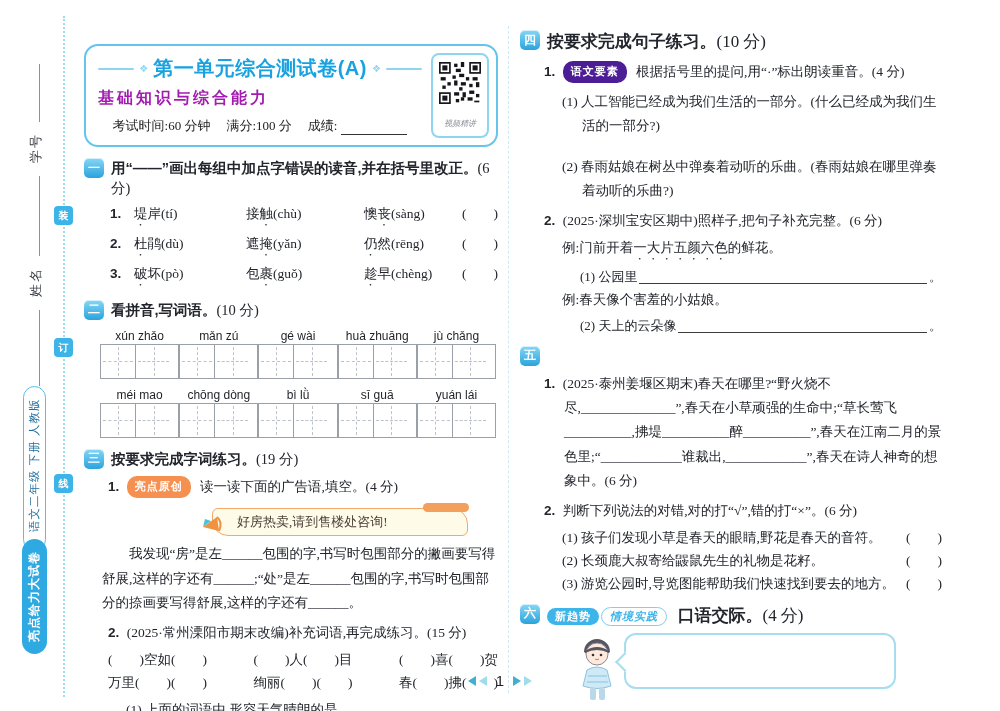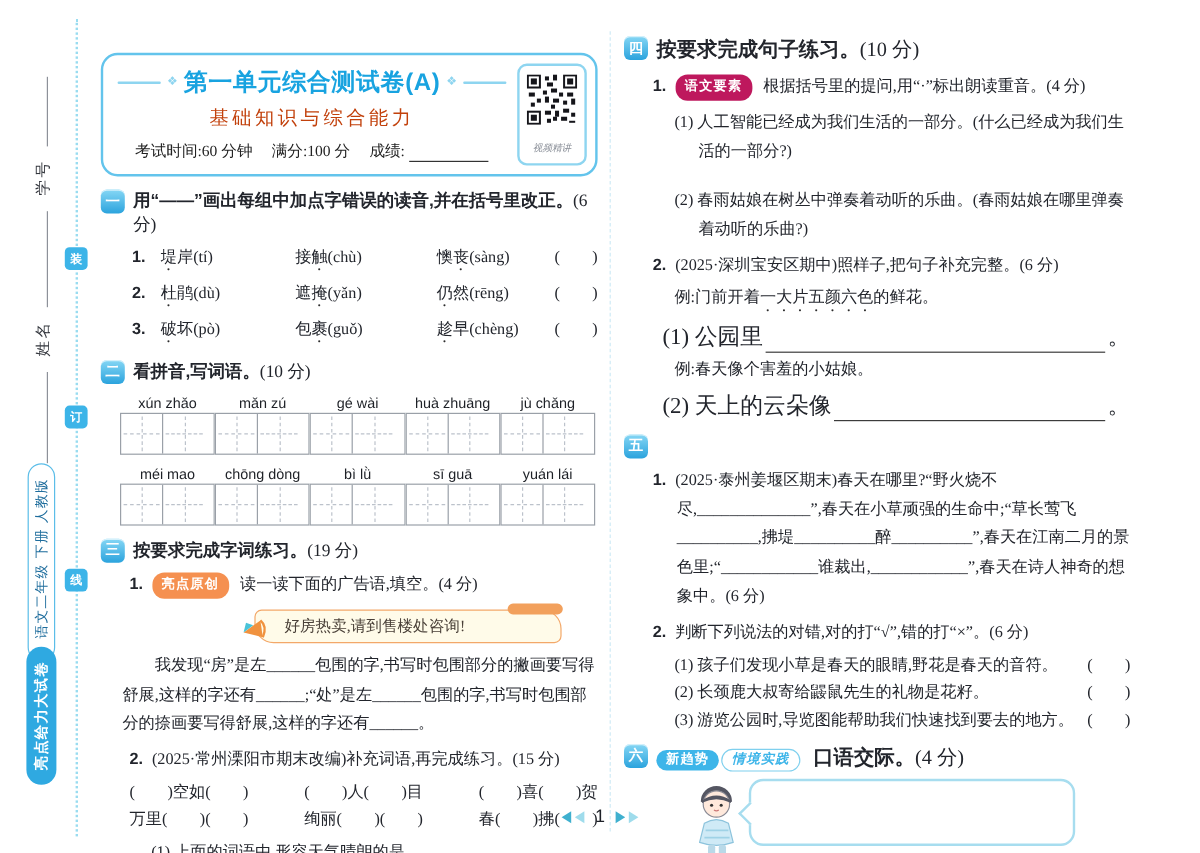--- a/index.html
+++ b/index.html
@@ -16,33 +16,33 @@
 .pill-white{border:1.5px solid #5bbde8;color:#1d6c9c;border-radius:14px;padding:3px 12px 3px 18px;font-size:11.5px;margin-left:-12px;background:#fff;letter-spacing:1px}
 
 .col-left{position:absolute;left:84px;top:44px;width:414px}
 .col-right{position:absolute;left:520px;top:30px;width:422px}
 
 .title-box{position:relative;border:2.5px solid #63c4ec;border-radius:14px;padding:9px 74px 10px 12px;background:#fff}
 .title-row{display:flex;align-items:center;gap:5px}
 .deco-line{height:2px;background:#8ed5f0;flex:1;border-radius:2px}
 .deco-diamond{color:#8ed5f0;font-size:10px;line-height:1}
 .main-title{font-size:20px;font-weight:bold;color:#18a3e0;letter-spacing:.5px;white-space:nowrap}
-.sub-title{text-align:center;font-size:16px;font-weight:normal;margin-top:6px;color:#c2410c;letter-spacing:3px}
+.sub-title{text-align:left;font-size:16px;font-weight:bold;margin-top:6px;color:#a21caf;letter-spacing:3px}
 .info-row{display:flex;justify-content:center;align-items:flex-end;gap:16px;margin-top:8px;font-family:"Liberation Serif",serif;font-size:13px;color:#222}
 .score-blank{display:inline-block;width:66px;border-bottom:1px solid #333;height:13px}
 .qr-box{position:absolute;right:7px;top:7px;bottom:7px;width:58px;border:2px solid #8ed5f0;border-radius:8px;display:flex;flex-direction:column;align-items:center;justify-content:center;gap:14px;background:#fff}
 .qr-caption{font-size:8px;color:#8a8f98;font-family:"Liberation Serif",serif;font-style:italic}
 
 .sec{margin-top:11px}
 .sec-head{display:flex;align-items:flex-start;gap:7px;font-weight:bold;font-size:14.5px;line-height:1.4}
 .sec-num{flex:0 0 auto;width:20px;height:20px;border-radius:5px;background:linear-gradient(180deg,#86d7f5,#2ba3dd);box-shadow:inset 0 1px 0 rgba(255,255,255,.65);color:#fff;font-size:12px;display:flex;align-items:center;justify-content:center;margin-top:0px;font-weight:bold}
 .sec-score{font-weight:normal;font-family:"Liberation Serif",serif}
 .badge{display:inline-block;border-radius:10px;padding:1px 8px;font-size:11px;color:#fff;font-weight:bold;letter-spacing:1px;position:relative;margin-right:6px;vertical-align:1px}
 .badge.orange{background:#f59050}
-.badge.pink{background:#be185d}
+.badge.pink{background:#4c1d95}
 .badge.blue{background:#3db5e9;margin-right:2px}
 .badge.outline{background:#fff;color:#3db5e9;border:1px solid #7fd0ee;font-style:italic}
 
 .s1-row{display:flex;align-items:baseline;margin:6px 0 0 26px;font-family:"Liberation Serif",serif;font-size:13.5px}
 .s1-no{font-weight:bold;width:24px;font-family:"Liberation Sans",sans-serif}
 .s1-w1{width:112px}.s1-w2{width:118px}.s1-w3{flex:1}
 .s1-paren{margin-left:auto}
 .em-dot{-webkit-text-emphasis:filled dot #2c2c2c;text-emphasis:filled dot #2c2c2c;-webkit-text-emphasis-position:under right;text-emphasis-position:under right}
 
 .py-row{display:flex;justify-content:space-between;margin:9px 2px 0 16px}
@@ -59,21 +59,21 @@
 .sub{margin-left:42px}
 .hang{padding-left:20px;text-indent:-20px}
 .indent{text-indent:2em}
 
 .ad-banner{position:relative;margin:9px 0 0 128px;width:256px;border:1.5px solid #f3a869;background:#fffbe9;border-radius:6px 16px 6px 16px;padding:4px 12px 4px 24px;font-family:"Liberation Serif",serif;font-size:13px;color:#4a4038}
 .ad-banner .corner{position:absolute;right:-2px;top:-6px;width:46px;height:9px;background:#f2a05c;border-radius:5px}
 .mega-icon{position:absolute;left:-16px;top:-2px;width:32px;height:32px}
 
 .wrow{display:flex;justify-content:space-between;margin:5px 0 0 24px;font-family:"Liberation Serif",serif;font-size:13.5px}
 
-.fill-row{display:flex;align-items:flex-end;margin:5px 0 0 32px;font-family:"Liberation Serif",serif;font-size:19px}
+.fill-row{display:flex;align-items:center;margin:5px 0 0 60px;font-family:"Liberation Serif",serif;font-size:13px}
 .line-fill{flex:1;border-bottom:1px solid #3c3c3c;height:14px;margin:0 2px}
 
 .judge{display:flex;align-items:baseline;margin:5px 0 0 42px;font-family:"Liberation Serif",serif;font-size:13.5px}
 .judge .paren{margin-left:auto}
 
 .dialog{position:relative;height:116px;margin-top:6px}
 .boy-wrap{position:absolute;left:56px;top:4px;width:42px;height:66px}
 .bubble-blue{position:absolute;left:104px;top:0px;right:46px;height:56px;border:2px solid #a7ddef;border-radius:12px;background:#fff}
 .bubble-blue::before{content:"";position:absolute;left:-8px;top:20px;width:12px;height:12px;background:#fff;border-left:2px solid #a7ddef;border-bottom:2px solid #a7ddef;transform:rotate(45deg)}
 

